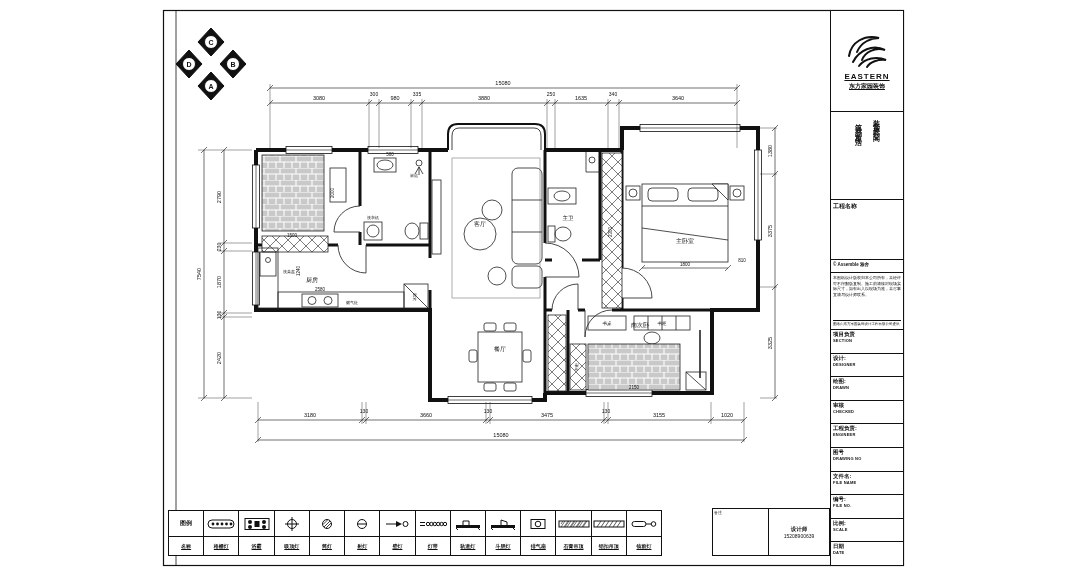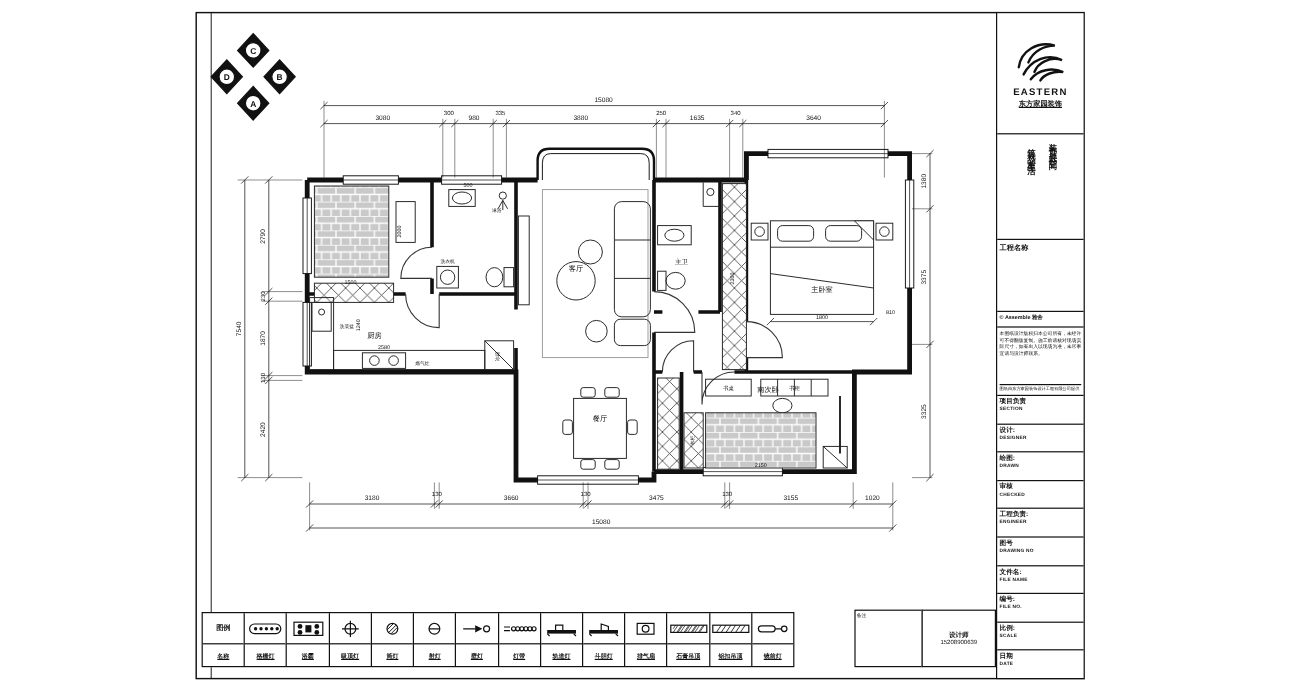--- a/index.html
+++ b/index.html
@@ -3,21 +3,21 @@
 <meta charset="utf-8">
 <style>
   html,body{margin:0;padding:0;background:#fff;}
   .sheet{position:relative;width:1074px;height:576px;background:#fff;overflow:hidden;
          font-family:"Liberation Sans","DejaVu Sans",sans-serif;color:#111;}
   svg text{font-family:"Liberation Sans","DejaVu Sans",sans-serif;fill:#111;}
   
   .titleblock{position:absolute;left:830px;top:10px;width:74px;height:556px;
               border:1px solid #111;box-sizing:border-box;background:#fff;display:flex;flex-direction:column;}
   .tb-logo{height:100px;border-bottom:1px solid #111;display:flex;flex-direction:column;align-items:center;justify-content:center;}
-  .tb-logo .en{font-size:8px;font-weight:bold;letter-spacing:1px;margin-top:2px;}
+  .tb-logo .en{font-size:8px;font-weight:bold;text-decoration:underline;letter-spacing:1px;margin-top:2px;}
   .tb-logo .cn{font-size:6px;font-weight:bold;text-decoration:underline;margin-top:1px;}
   .tb-slogan{height:88px;border-bottom:1px solid #111;display:flex;justify-content:center;gap:8px;padding-top:6px;box-sizing:border-box;}
   .tb-slogan span{writing-mode:vertical-rl;font-size:7px;font-weight:bold;letter-spacing:3px;}
   .tb-slogan .right{margin-top:-4px;}
   .tb-project{height:60px;border-bottom:1px solid #111;font-size:6px;font-weight:bold;padding:2px;box-sizing:border-box;}
   .tb-copy{height:13px;border-bottom:1px solid #111;font-size:4.5px;font-weight:bold;padding:2px 2px 0;box-sizing:border-box;white-space:nowrap;overflow:hidden;}
   .tb-notes{height:57px;border-bottom:1px solid #111;font-size:4px;line-height:5.5px;padding:2px;box-sizing:border-box;overflow:hidden;display:flex;flex-direction:column;justify-content:space-between;}
   .tb-notes .foot{font-size:3.5px;border-top:1px solid #111;padding-top:1px;}
   .tb-row{flex:1;border-bottom:1px solid #111;padding:1px 2px;box-sizing:border-box;overflow:hidden;}
   .tb-row:last-child{border-bottom:none;}

